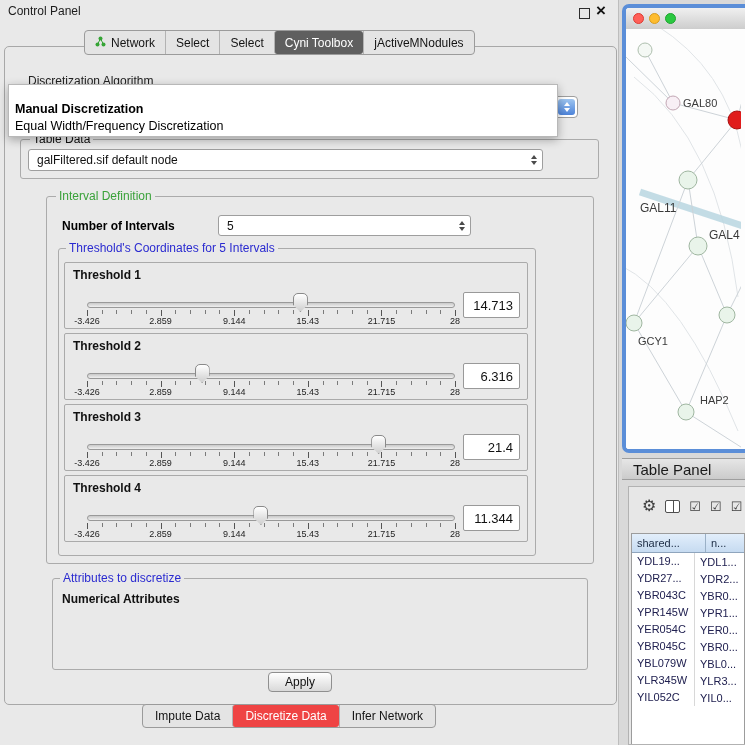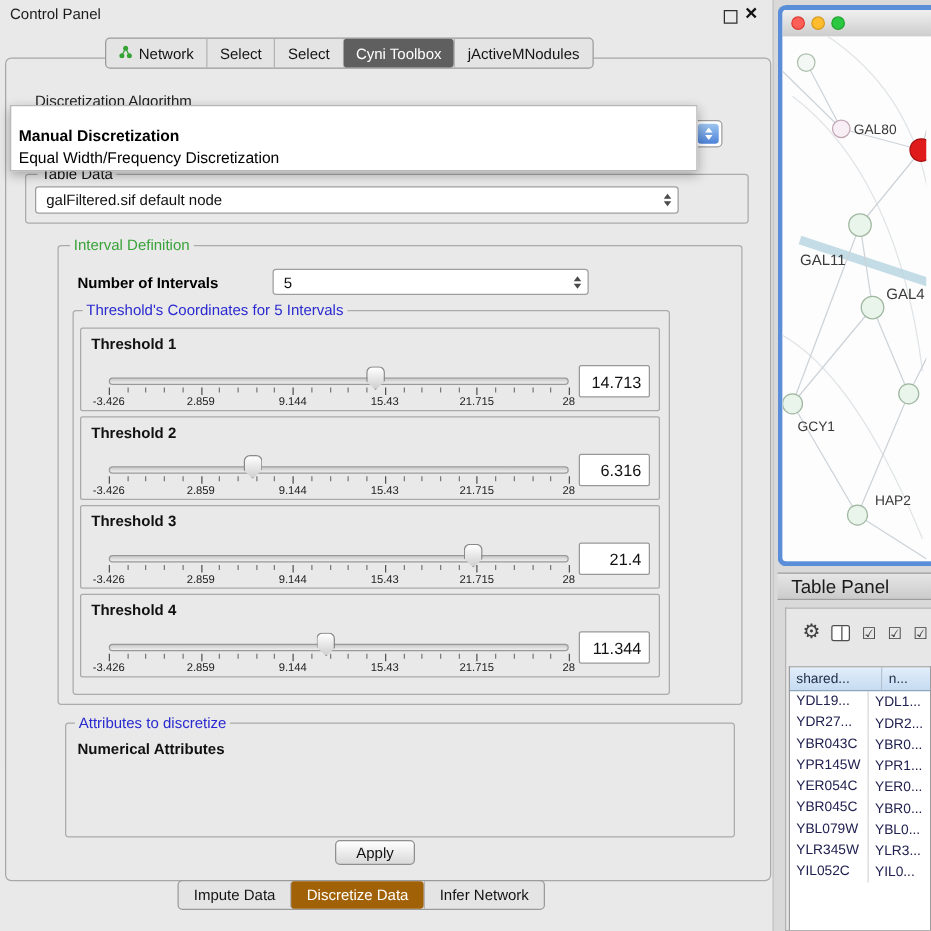--- a/index.html
+++ b/index.html
@@ -66,21 +66,21 @@
   .list-items{position:absolute;left:0;top:1px;right:14px;bottom:0;overflow:hidden}
   .list-item{font-size:12px;color:#222;line-height:15px;padding-left:6px;white-space:nowrap}
   .attr-scrollbar{position:absolute;right:0;top:0;bottom:0;width:13px;background:#f3f3f3;border-left:1px solid #d0d0d0}
   .attr-thumb{position:absolute;left:1px;top:2px;width:9px;height:44px;background:#b9b9b9;border:1px solid #9e9e9e;border-radius:5px;box-sizing:border-box}
 
   .apply-btn{position:absolute;left:268px;top:672px;width:64px;height:20px;border:1px solid #8f8f8f;border-radius:4px;background:linear-gradient(#ffffff,#d9d9d9);font-size:12px;color:#111;display:flex;align-items:center;justify-content:center;box-sizing:border-box}
 
   .bottom-tabs{position:absolute;left:142px;top:704px;height:22px;display:flex;border:1px solid #9a9a9a;border-radius:4px;background:#e4e4e4;z-index:6;align-items:stretch}
   .btab{display:flex;align-items:center;padding:0 12px;font-size:12px;color:#141414;white-space:nowrap}
   .btab + .btab{border-left:1px solid #b3b3b3}
-  .btab.selected{background:#a16207;color:#fff;border-radius:3px}
+  .btab.selected{background:#ef4444;color:#fff;border-radius:3px}
 
   
   .net-window{position:absolute;left:622px;top:4px;width:123px;height:449px;border:4px solid #5b8ed8;border-right:none;border-radius:7px 0 0 7px;background:#fff;overflow:hidden;box-sizing:border-box}
   .net-titlebar{position:relative;height:21px;background:linear-gradient(#f0f0f0,#cdcdcd);border-bottom:1px solid #a9a9a9}
   .tl{position:absolute;top:5px;width:11px;height:11px;border-radius:50%;box-sizing:border-box}
   .tl.red{left:7px;background:#ff5f57;border:1px solid #dd3b33}
   .tl.yellow{left:23px;background:#febc2e;border:1px solid #d89c1e}
   .tl.green{left:39px;background:#2ac840;border:1px solid #1fa52f}
   .net-canvas{position:absolute;left:0;top:21px;right:0;bottom:0;background:#fdfdfd}
   .net-canvas svg{display:block}

